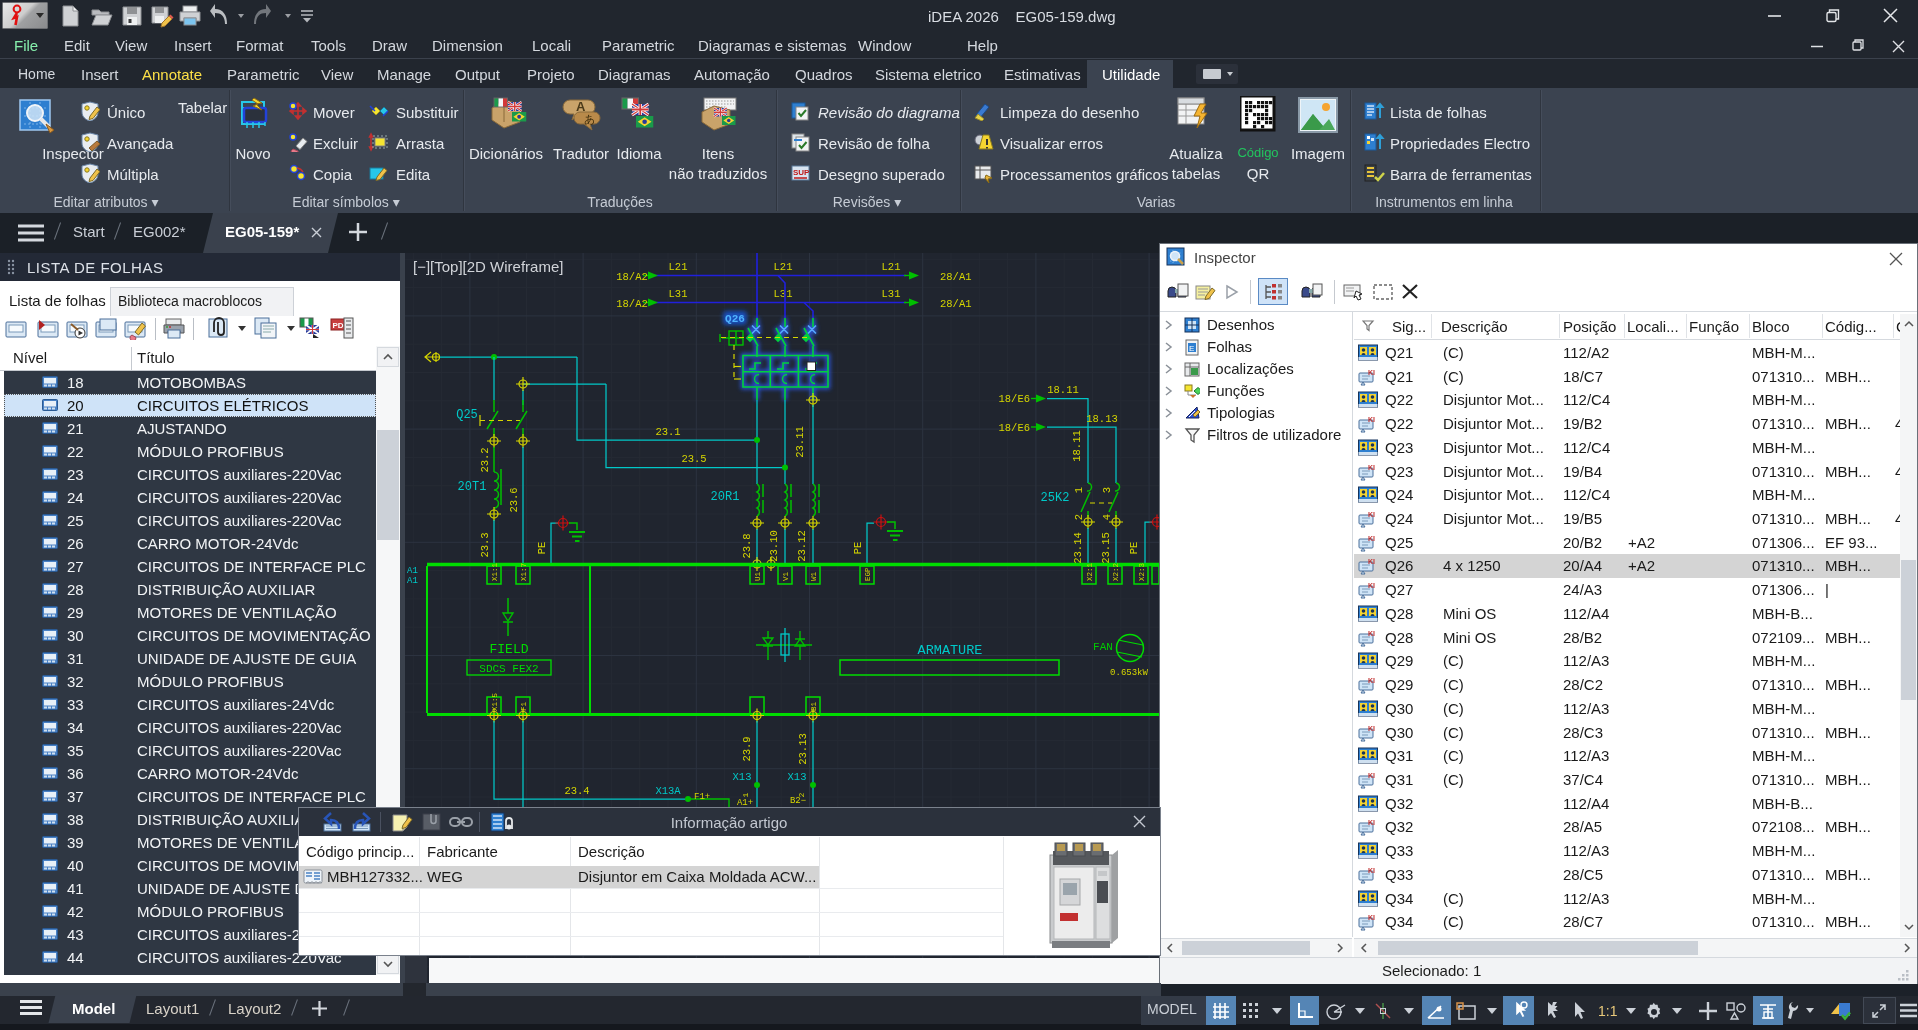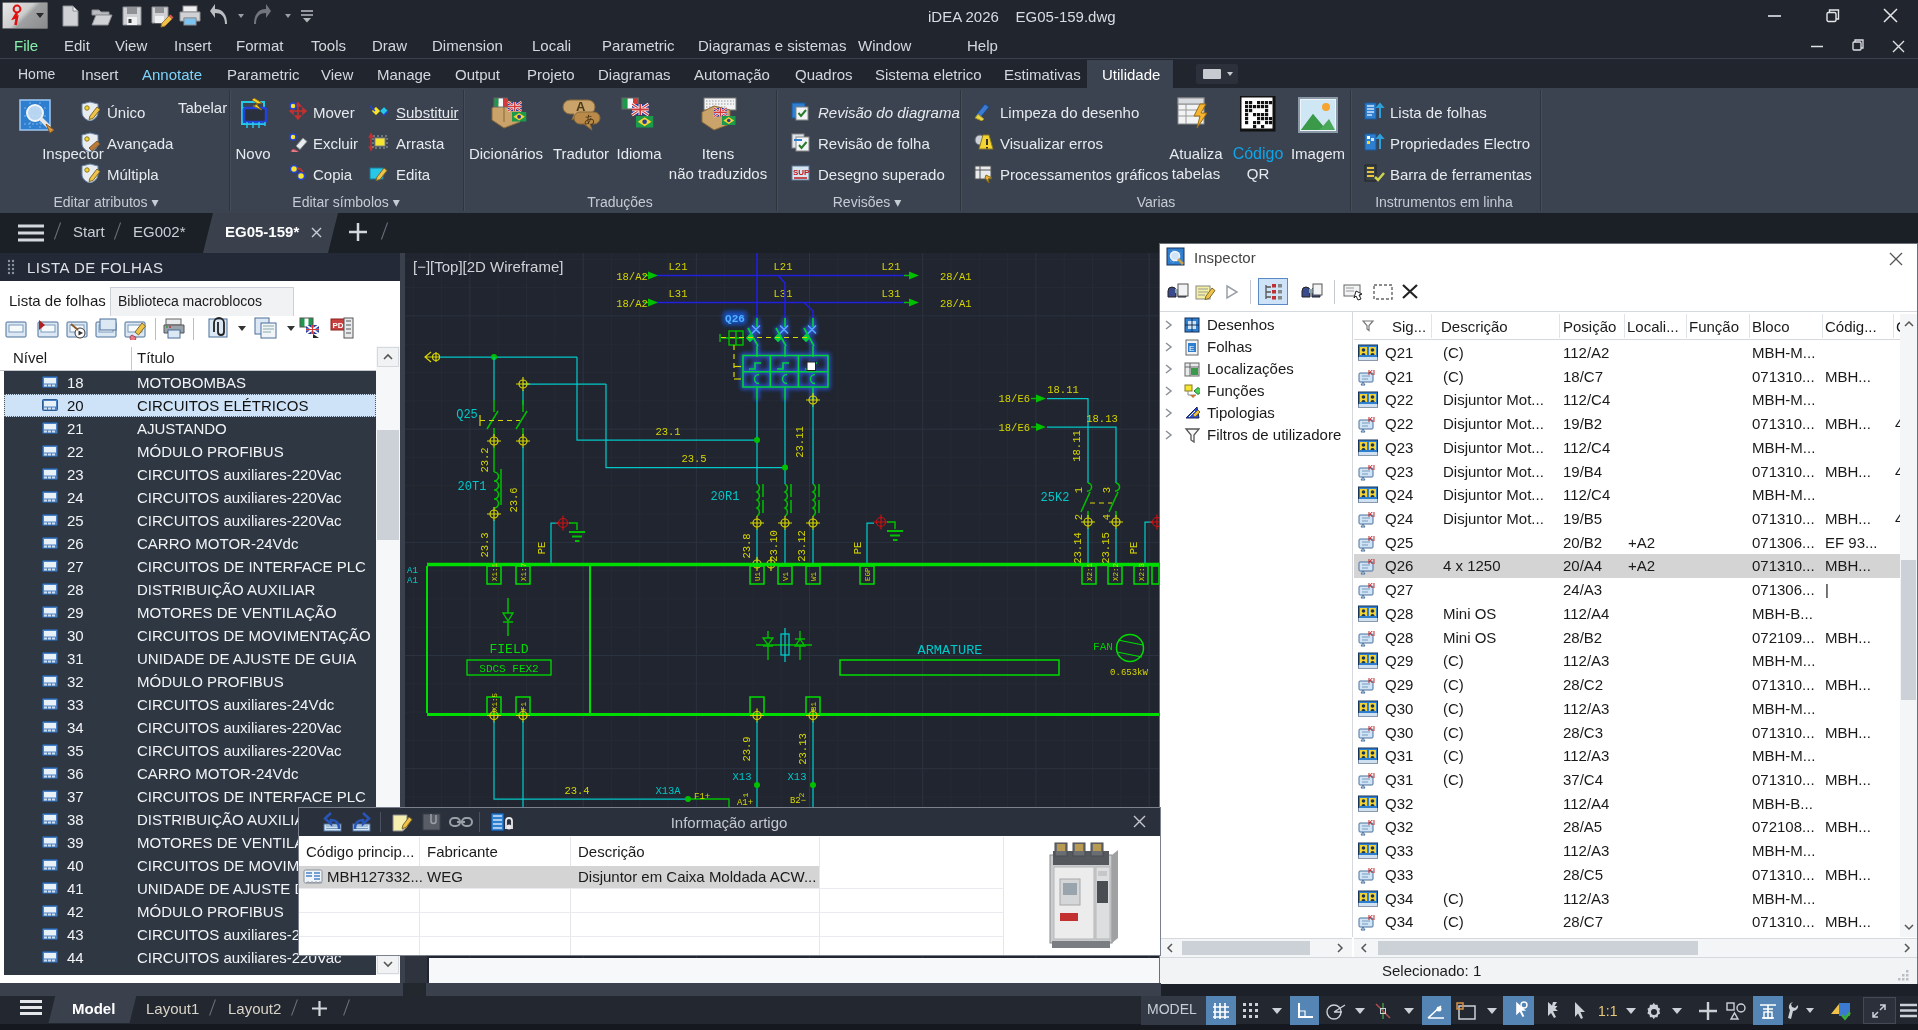--- a/index.html
+++ b/index.html
@@ -88,21 +88,21 @@
 <svg class="a" style="left:1852px;top:39px" width="13" height="13" viewBox="0 0 13 13">
       <path d="M3 3 v-2 h8 v8 h-2" fill="none" stroke="#dfe1e5" stroke-width="1.3"></path>
       <rect x="1" y="3" width="8" height="8" fill="none" stroke="#dfe1e5" stroke-width="1.3" rx="1"></rect>
     </svg>
 <svg class="a" style="left:1892px;top:40px" width="13" height="13" viewBox="0 0 13 13">
       <path d="M1 1 L12 12 M12 1 L1 12" stroke="#dfe1e5" stroke-width="1.4"></path>
     </svg>
 <div class="a" style="left:0;top:60px;width:1918px;height:28px;background:#21262e"></div>
     <div class="a tt" style="left:18px;top:66px;font-size:14px;color:#d4d8de">Home</div>
     <div class="a tt" style="left:81px;top:66px;font-size:15px;color:#d4d8de">Insert</div>
-    <div class="a tt" style="left:142px;top:66px;font-size:15px;color:#7dd3fc">Annotate</div>
+    <div class="a tt" style="left:142px;top:66px;font-size:15px;color:#fde047">Annotate</div>
     <div class="a tt" style="left:227px;top:66px;font-size:15px;color:#d4d8de">Parametric</div>
     <div class="a tt" style="left:321px;top:66px;font-size:15px;color:#d4d8de">View</div>
     <div class="a tt" style="left:377px;top:66px;font-size:15px;color:#d4d8de">Manage</div>
     <div class="a tt" style="left:455px;top:66px;font-size:15px;color:#d4d8de">Output</div>
     <div class="a tt" style="left:527px;top:66px;font-size:15px;color:#d4d8de">Projeto</div>
     <div class="a tt" style="left:598px;top:66px;font-size:15px;color:#d4d8de">Diagramas</div>
     <div class="a tt" style="left:694px;top:66px;font-size:15px;color:#d4d8de">Automação</div>
     <div class="a tt" style="left:795px;top:66px;font-size:15px;color:#d4d8de">Quadros</div>
     <div class="a tt" style="left:875px;top:66px;font-size:15px;color:#d4d8de">Sistema eletrico</div>
     <div class="a tt" style="left:1004px;top:66px;font-size:15px;color:#d4d8de">Estimativas</div>
@@ -173,21 +173,21 @@
       <circle cx="6" cy="6" r="3.5" fill="#f5e531" stroke="#2342d8" stroke-width="1.5"></circle>
       <circle cx="13" cy="13" r="3.5" fill="#f5e531" stroke="#2342d8" stroke-width="1.5"></circle>
       <path d="M9 5 a8 8 0 0 1 6 4" stroke="#c23030" stroke-width="1.5" fill="none"></path>
     </svg>
     <div class="a tt" style="left:313px;top:166px;font-size:15px;color:#e7eaee;">Copia</div>
     <svg class="a" style="left:368px;top:101px" width="22" height="20" viewBox="0 0 22 20">
       <path d="M4 10 l4 -4 4 4 -4 4z" fill="#f5e531" stroke="#b0a020"></path>
       <path d="M12 10 l4 -4 4 4 -4 4z" fill="#27c7e8" stroke="#1a7a9a"></path>
       <path d="M2 5 l5 5 M15 15 l5 -5" stroke="#2342d8" stroke-width="1.5"></path>
     </svg>
-    <div class="a tt" style="left:396px;top:104px;font-size:15px;color:#e7eaee;text-decoration:underline;">Substituir</div>
+    <div class="a tt" style="left:396px;top:104px;font-size:15px;color:#e7eaee;">Substituir</div>
     <svg class="a" style="left:368px;top:132px" width="22" height="20" viewBox="0 0 22 20">
       <rect x="7" y="6" width="10" height="8" fill="#f5e531" stroke="#888"></rect>
       <path d="M3 2 v16 M3 2 l-1.5 3 h3z M3 18 l-1.5 -3 h3z" stroke="#c23030" stroke-width="1.5" fill="#c23030"></path>
       <rect x="5" y="4" width="14" height="12" fill="none" stroke="#9aa" stroke-dasharray="2 2"></rect>
     </svg>
     <div class="a tt" style="left:396px;top:135px;font-size:15px;color:#e7eaee;">Arrasta</div>
     <svg class="a" style="left:368px;top:163px" width="22" height="20" viewBox="0 0 22 20">
       <rect x="2" y="5" width="13" height="11" fill="#27c7e8" stroke="#1a7a9a"></rect>
       <path d="M9 14 l7 -9 l3 2.5 l-7 9 l-4 1 z" fill="#f0c24a" stroke="#7d6a26"></path>
     </svg>
@@ -350,21 +350,21 @@
       <rect x="25" y="21" width="3.2" height="3.2" fill="#111"></rect>
       <rect x="29" y="21" width="3.2" height="3.2" fill="#111"></rect>
       <rect x="5" y="25" width="3.2" height="3.2" fill="#111"></rect>
       <rect x="13" y="25" width="3.2" height="3.2" fill="#111"></rect>
       <rect x="17" y="25" width="3.2" height="3.2" fill="#111"></rect>
       <rect x="25" y="25" width="3.2" height="3.2" fill="#111"></rect>
       <rect x="29" y="25" width="3.2" height="3.2" fill="#111"></rect>
       <rect x="13" y="29" width="3.2" height="3.2" fill="#111"></rect>
       <rect x="21" y="29" width="3.2" height="3.2" fill="#111"></rect>
     </svg>
-    <div class="a tt" style="left:1258px;top:145px;font-size:16px;color:#0ea5e9;transform:translateX(-50%)">Código</div>
+    <div class="a tt" style="left:1258px;top:145px;font-size:13px;color:#22c55e;transform:translateX(-50%)">Código</div>
     <div class="a tt" style="left:1258px;top:165px;font-size:15px;color:#e7eaee;transform:translateX(-50%)">QR</div>
     <svg class="a" style="left:1297px;top:96px" width="42" height="40" viewBox="0 0 42 40">
       <rect x="2" y="2" width="38" height="34" fill="#eef4f8" stroke="#8a9aa8" stroke-width="2"></rect>
       <rect x="4" y="4" width="34" height="30" fill="#cfe6f5"></rect>
       <circle cx="29" cy="11" r="4" fill="#f5a431"></circle>
       <path d="M4 34 l12 -16 l10 12 l6 -7 l6 11 z" fill="#4aa85a"></path>
       <path d="M4 34 l12 -16 l10 12 l-4 4z" fill="#3a9a4a"></path>
     </svg>
     <div class="a tt" style="left:1318px;top:145px;font-size:15px;color:#e7eaee;transform:translateX(-50%)">Imagem</div>
     <svg class="a" style="left:1363px;top:101px" width="22" height="20" viewBox="0 0 22 20">

